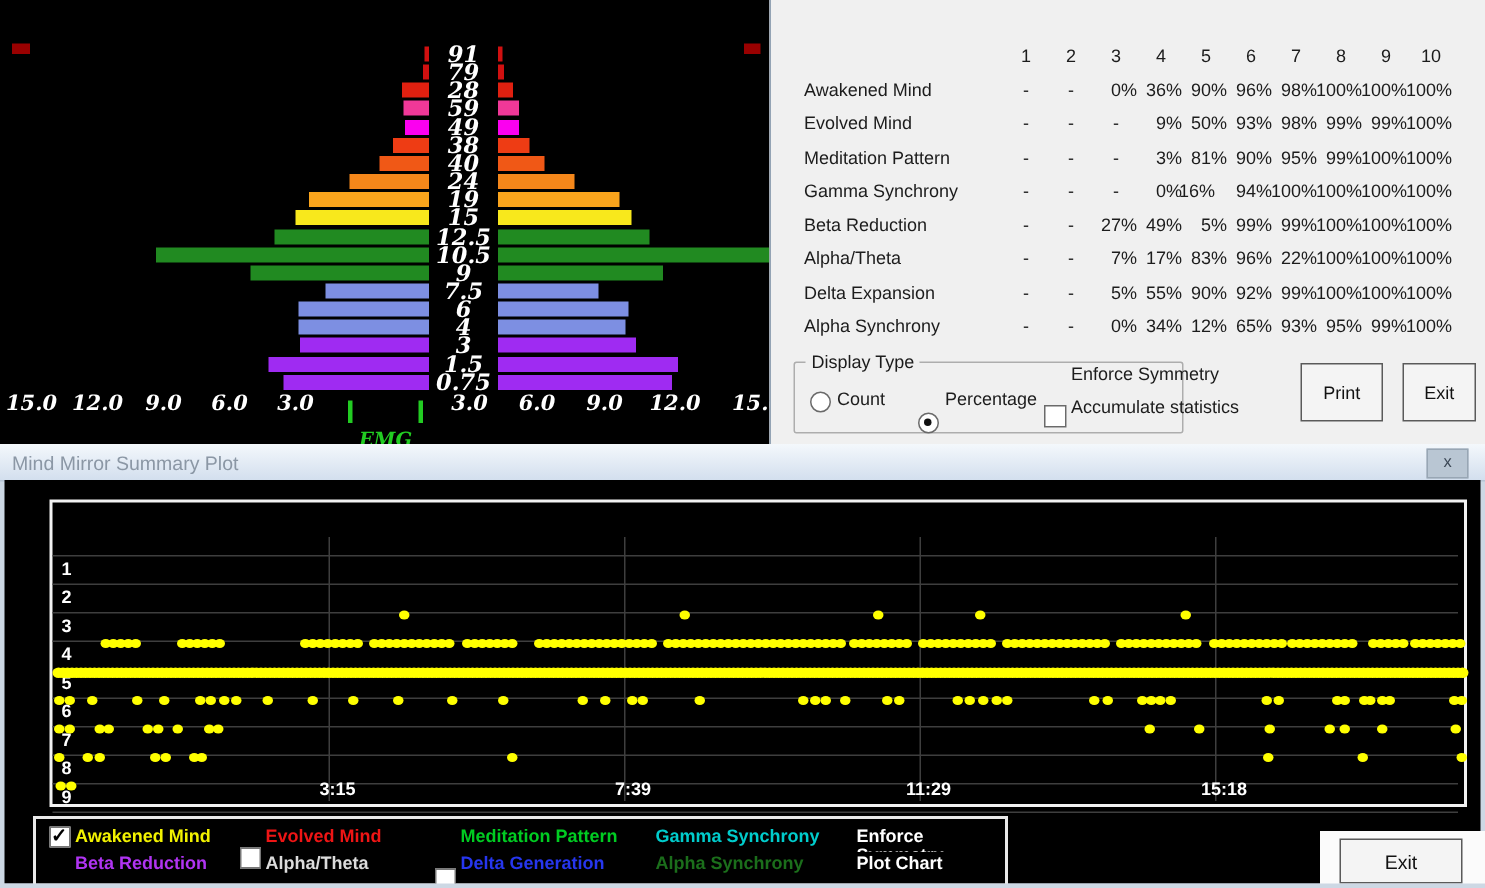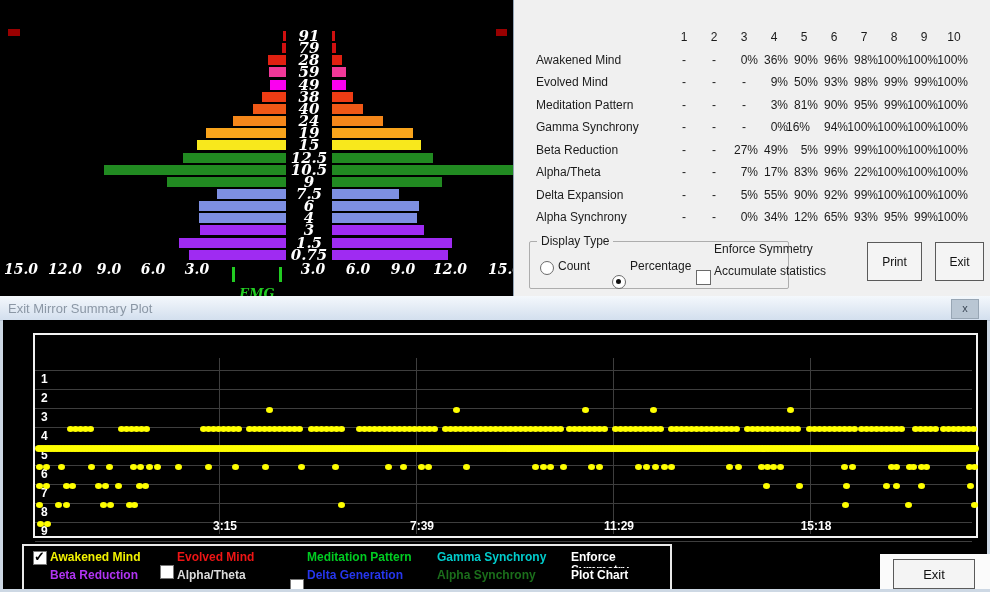--- a/index.html
+++ b/index.html
@@ -265,21 +265,21 @@
       <span class="tick">✓</span>
     </div>
   <div class="abs tbl-text" style="left:200px;top:264px;">Accumulate statistics</div>
 
   <div class="abs btn" style="left:353px;top:242px;width:53px;height:37px;">Print</div>
   <div class="abs btn" style="left:421px;top:242px;width:47px;height:37px;">Exit</div>
 </div>
 
 <div id="panel-bottom" class="abs" style="width:990px;height:296px;">
   <div class="abs titlebar" style="left:0;top:0;width:990px;height:24px;">
-    <div class="abs titletext" style="left:8px;top:5px;">Exit Mirror Summary Plot</div>
+    <div class="abs titletext" style="left:8px;top:5px;">Mind Mirror Summary Plot</div>
     <div class="abs" style="left:951px;top:3px;width:26px;height:18px;background:#b9c6d3;border:1px solid #98a6b4;
          text-align:center;font-size:11px;color:#3c4856;line-height:17px;cursor:pointer;">x</div>
   </div>
 
   <div id="plot-client" class="abs">
     <div id="plot-frame" class="abs plot-frame" style="left:30px;top:13px;width:941px;height:201px;"></div>
     <div id="plot-inner" class="abs" style="left:0;top:0;width:984px;height:269px;">
         <div class="abs hgrid" style="left: 32px; top: 50px; width: 937px;"></div>
         <div class="abs plot-ylab" style="left: 38px; top: 52px;">1</div>
         <div class="abs hgrid" style="left: 32px; top: 69px; width: 937px;"></div>

